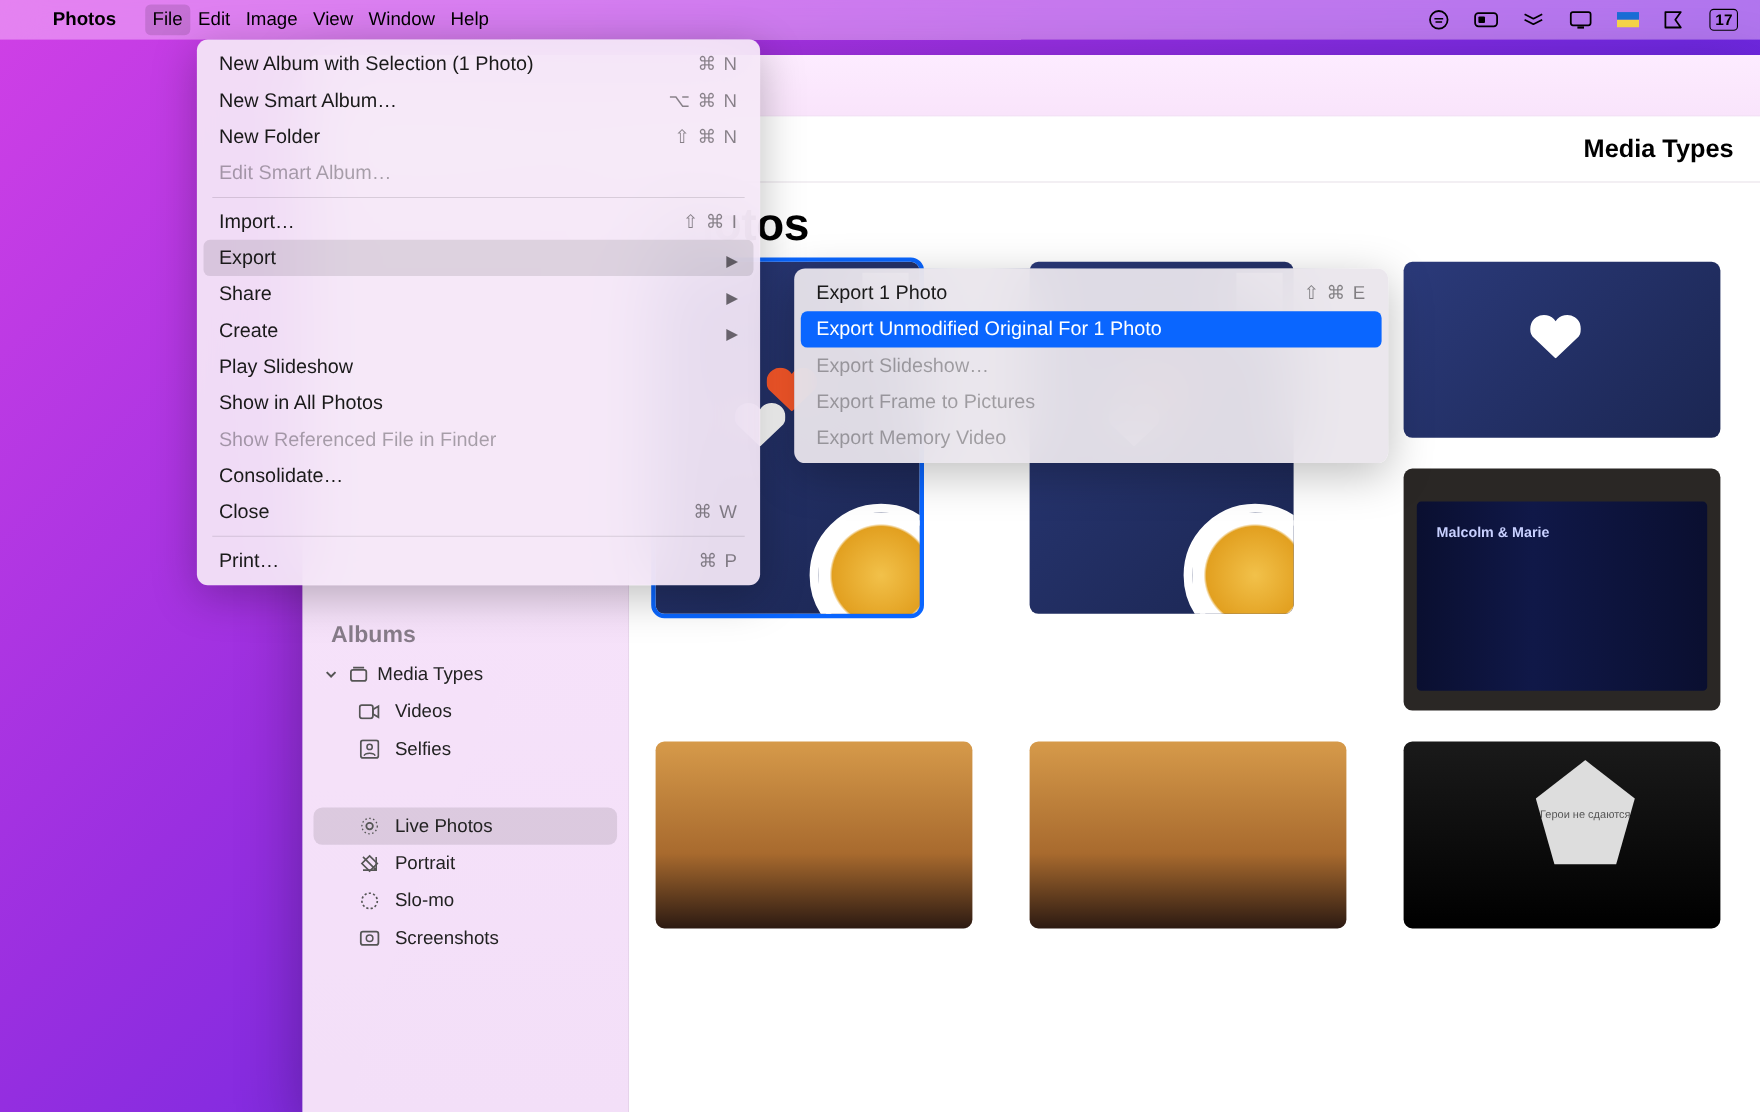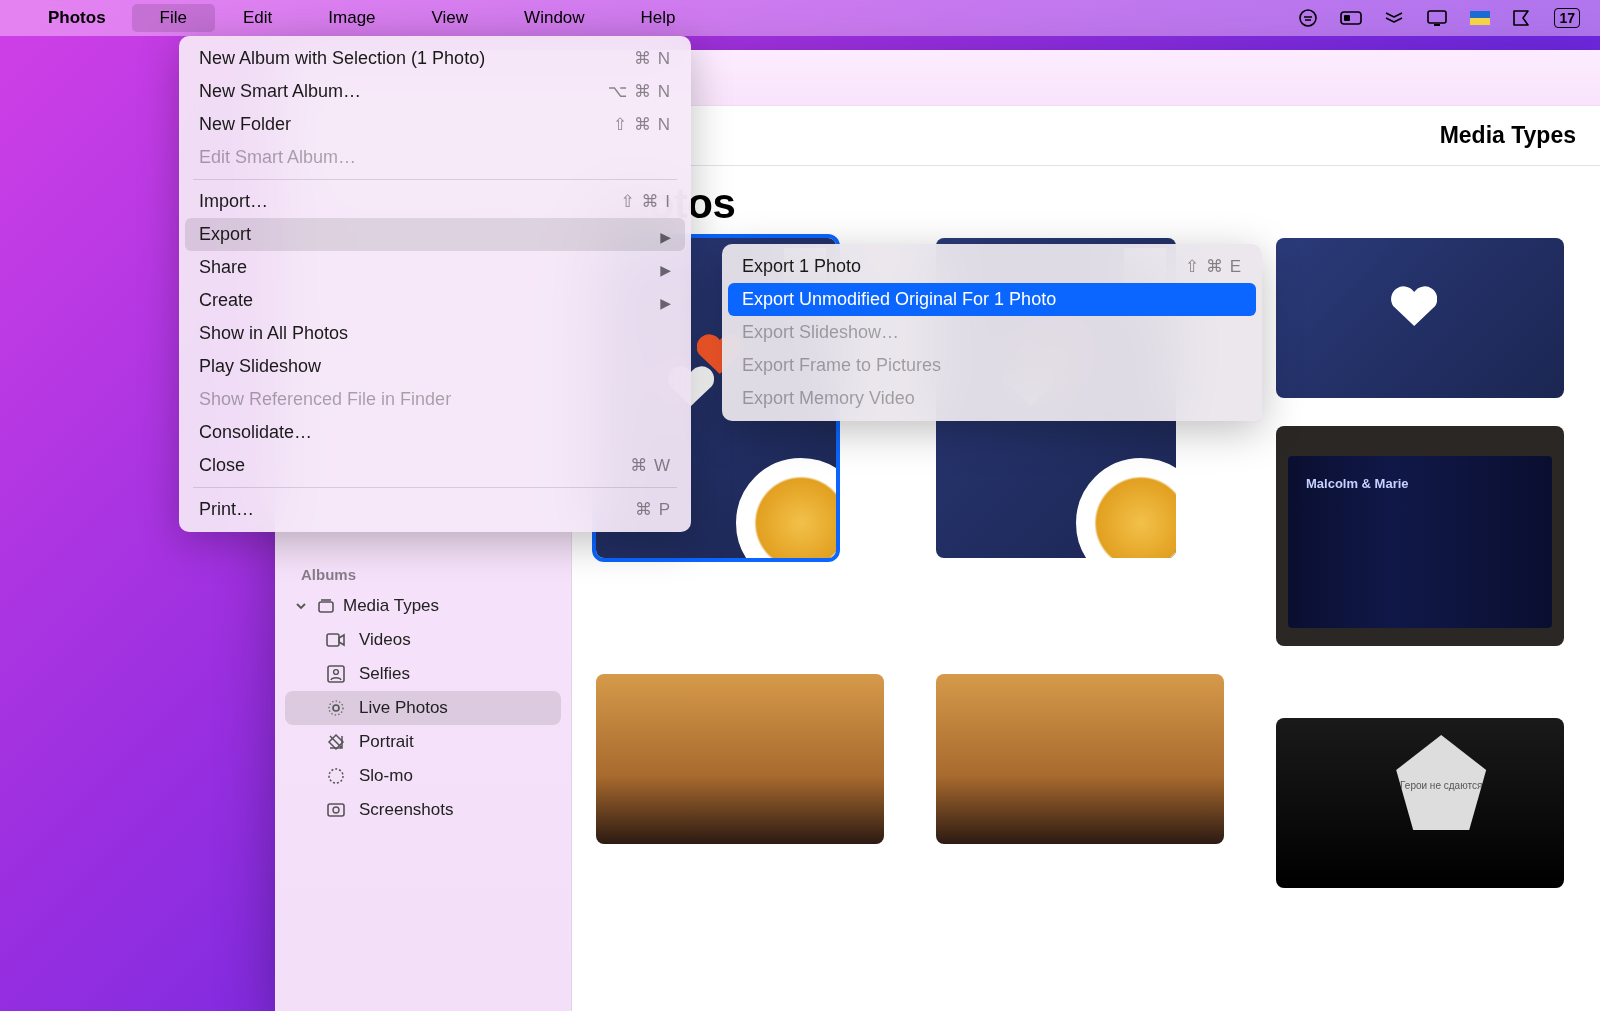--- a/index.html
+++ b/index.html
@@ -31,21 +31,21 @@
   }
   .menubar .apple {
     font-size: 20px;
     margin-right: 26px;
   }
   .menubar .app-name {
     font-weight: 700;
     margin-right: 26px;
   }
   .menubar .menu-item {
-    padding: 4px 28px;
+    padding: 4px 7px;
     border-radius: 5px;
   }
   .menubar .menu-item.open {
     background: rgba(0,0,0,0.12);
   }
   .menubar-right {
     margin-left: auto;
     display: flex;
     align-items: center;
     gap: 22px;
@@ -133,40 +133,41 @@
 
   
   .sidebar {
     width: 297px;
     background: linear-gradient(180deg, #f8e4fb 0%, #f3dff8 100%);
     padding: 12px 10px;
     border-right: 1px solid rgba(0,0,0,0.06);
     overflow-y: auto;
   }
   .sidebar-section-title {
-    font-size: 15px;
+    font-size: 21px;
     font-weight: 600;
     color: rgba(0,0,0,0.45);
     padding: 8px 16px 6px;
   }
   .sidebar-item {
     display:flex;
     align-items:center;
     gap:12px;
     padding: 7px 12px 7px 40px;
     border-radius: 8px;
     font-size: 17px;
     color:#222;
   }
   .sidebar-item.header{
     padding-left: 10px;
     gap: 6px;
   }
   .sidebar-item.selected {
     background: rgba(0,0,0,0.10);
+    margin-top: 36px;
   }
   .sidebar-item .chev {
     width:14px;
     display:inline-flex;
   }
   .sidebar-item .icon {
     width:22px;
     display:inline-flex;
     justify-content:center;
     color:#555;
@@ -201,21 +202,21 @@
     position:relative;
     overflow:hidden;
   }
   .thumb.tall { height: 320px; grid-row: span 2; align-self:start; width: 240px; }
   .thumb.selected {
     outline: 4px solid #0a66ff;
     outline-offset: 0;
   }
   .thumb.sunset { background: linear-gradient(180deg,#d69a4a 0%, #a86a2e 60%, #2c1a12 100%); }
   .thumb.tv     { background: #2a2725; }
-  .thumb.dark   { background: linear-gradient(180deg,#1a1a1a,#000); margin-top: 44px; }
+  .thumb.dark   { background: linear-gradient(180deg,#1a1a1a,#000); }
   .thumb .heart {
     position:absolute; width:46px;height:40px; background:#fff;
     left:30%; top:40%;
     clip-path: path("M23 40 L2 20 A12 12 0 0 1 23 6 A12 12 0 0 1 44 20 Z");
   }
   .thumb .heart.orange{ background:#ff5a2b; left:42%; top:30%; }
   .thumb .qr{
     position:absolute; right:10px; top:10px; width:42px;height:42px; background:#fff;
   }
   .thumb .cup{
@@ -515,25 +516,25 @@
   </div>
   <div class="row">
     <span>Share</span>
       <span class="chev-r">▶</span>
   </div>
   <div class="row">
     <span>Create</span>
       <span class="chev-r">▶</span>
   </div>
   <div class="row">
+    <span>Play Slideshow</span>
+      <span></span>
+  </div>
+  <div class="row">
     <span>Show in All Photos</span>
-      <span></span>
-  </div>
-  <div class="row">
-    <span>Play Slideshow</span>
       <span></span>
   </div>
   <div class="row disabled">
     <span>Show Referenced File in Finder</span>
       <span></span>
   </div>
   <div class="row">
     <span>Consolidate…</span>
       <span></span>
   </div>

